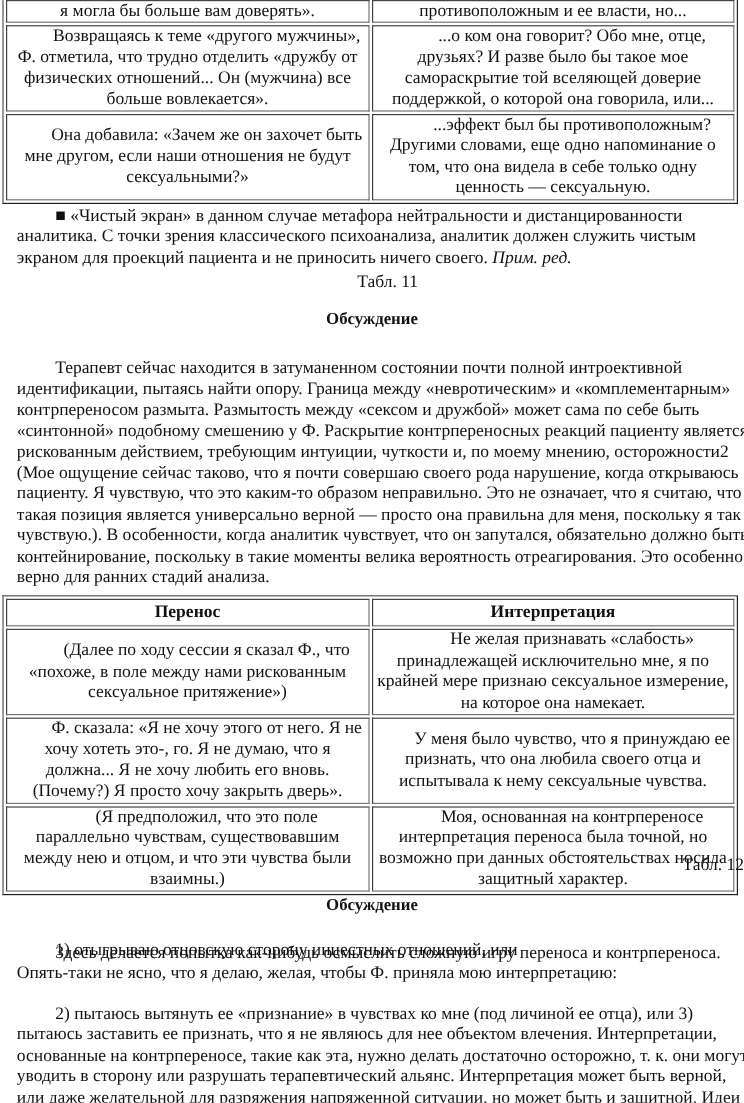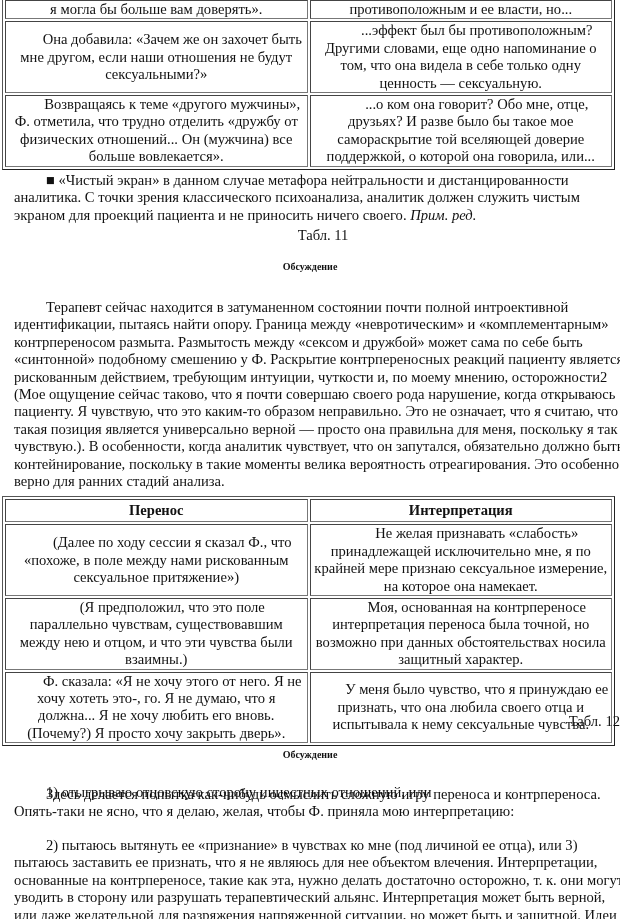--- a/index.html
+++ b/index.html
@@ -16,39 +16,39 @@
   .tbl td, .tbl th {
     border: 1px solid #777; border-top-color: #444; border-left-color: #444;
     vertical-align: middle; padding: 0 2px; text-align: center;
     font-weight: normal; width: 50%;
   }
   .tbl th { text-align: center; font-weight: bold; padding: 2px; }
   .ind { text-indent: 32px; }
   p { margin: 12px; }
   .para { position: absolute; left: 2px; width: 616px; }
   .center { position: absolute; left: 0; width: 620px; text-align: center; }
-  .small-bold { font-weight: bold; font-size: 10px; }
+  .small-bold { font-weight: bold; font-size: 14px; }
   i { font-style: italic; }
 </style>
 </head>
 <body>
 
 <table class="tbl" style="top:-3px;">
   <tbody>
       <tr>
     <td>я могла бы больше вам доверять».</td>
     <td>противоположным и ее власти, но...</td>
   </tr>
   <tr>
+    <td class="ind">Возвращаясь к теме «другого мужчины», Ф. отметила, что трудно отделить «дружбу от физических отношений... Он (мужчина) все больше вовлекается».</td>
+    <td class="ind">...о ком она говорит? Обо мне, отце, друзьях? И разве было бы такое мое самораскрытие той вселяющей доверие поддержкой, о которой она говорила, или...</td>
+  </tr>
+  <tr>
     <td class="ind">Она добавила: «Зачем же он захочет быть мне другом, если наши отношения не будут сексуальными?»</td>
     <td class="ind">...эффект был бы противоположным? Другими словами, еще одно напоминание о том, что она видела в себе только одну ценность — сексуальную.</td>
-  </tr>
-  <tr>
-    <td class="ind">Возвращаясь к теме «другого мужчины», Ф. отметила, что трудно отделить «дружбу от физических отношений... Он (мужчина) все больше вовлекается».</td>
-    <td class="ind">...о ком она говорит? Обо мне, отце, друзьях? И разве было бы такое мое самораскрытие той вселяющей доверие поддержкой, о которой она говорила, или...</td>
   </tr>
 </tbody>
   </table>
 
 <p class="para ind" style="top:160px;"><span>■</span> <span>«Чистый экран» в данном случае метафора нейтральности и дистанцированности аналитика. С точки зрения классического психоанализа, аналитик должен служить чистым экраном для проекций пациента и не приносить ничего своего. </span><i>Прим. ред.</i></p>
 
 <div class="center" style="top:227px;padding-left:13px;">Табл. 11</div>
 <div class="center small-bold" style="top:258px;">Обсуждение</div>
 
 <p class="para ind" style="top:287px;">Терапевт сейчас находится в затуманенном состоянии почти полной интроективной идентификации, пытаясь найти опору. Граница между «невротическим» и «комплементарным» контрпереносом размыта. Размытость между «сексом и дружбой» может сама по себе быть «синтонной» подобному смешению у Ф. Раскрытие контрпереносных реакций пациенту является рискованным действием, требующим интуиции, чуткости и, по моему мнению, осторожности2 (Мое ощущение сейчас таково, что я почти совершаю своего рода нарушение, когда открываюсь пациенту. Я чувствую, что это каким-то образом неправильно. Это не означает, что я считаю, что такая позиция является универсально верной — просто она правильна для меня, поскольку я так чувствую.). В особенности, когда аналитик чувствует, что он запутался, обязательно должно быть контейнирование, поскольку в такие моменты велика вероятность отреагирования. Это особенно верно для ранних стадий анализа.</p>
@@ -57,26 +57,26 @@
   <tbody>
       <tr>
     <th>Перенос</th>
     <th>Интерпретация</th>
   </tr>
   <tr>
     <td class="ind">(Далее по ходу сессии я сказал Ф., что «похоже, в поле между нами рискованным сексуальное притяжение»)</td>
     <td class="ind">Не желая признавать «слабость» принадлежащей исключительно мне, я по крайней мере признаю сексуальное измерение, на которое она намекает.</td>
   </tr>
   <tr>
+    <td class="ind">Ф. сказала: «Я не хочу этого от него. Я не хочу хотеть это-, го. Я не думаю, что я должна... Я не хочу любить его вновь. (Почему?) Я просто хочу закрыть дверь».</td>
+    <td class="ind">У меня было чувство, что я принуждаю ее признать, что она любила своего отца и испытывала к нему сексуальные чувства.</td>
+  </tr>
+  <tr>
     <td class="ind">(Я предположил, что это поле параллельно чувствам, существовавшим между нею и отцом, и что эти чувства были взаимны.)</td>
     <td class="ind">Моя, основанная на контрпереносе интерпретация переноса была точной, но возможно при данных обстоятельствах носила защитный характер.</td>
-  </tr>
-  <tr>
-    <td class="ind">Ф. сказала: «Я не хочу этого от него. Я не хочу хотеть это-, го. Я не думаю, что я должна... Я не хочу любить его вновь. (Почему?) Я просто хочу закрыть дверь».</td>
-    <td class="ind">У меня было чувство, что я принуждаю ее признать, что она любила своего отца и испытывала к нему сексуальные чувства.</td>
   </tr>
 </tbody>
   </table>
 
 <div class="center" style="top:713px;text-align:right;">Табл. 12</div>
 <div class="center small-bold" style="top:746px;">Обсуждение</div>
 
 <p class="para ind" style="top:774px;">Здесь делается попытка как-нибудь осмыслить сложную игру переноса и контрпереноса. Опять-таки не ясно, что я делаю, желая, чтобы Ф. приняла мою интерпретацию:</p>
 <p class="para ind" style="top:772px;">1) отыгрываю отцовскую сторону инцестных отношений, или</p>
 <p class="para ind" style="top:825px;">2) пытаюсь вытянуть ее «признание» в чувствах ко мне (под личиной ее отца), или 3) пытаюсь заставить ее признать, что я не являюсь для нее объектом влечения. Интерпретации, основанные на контрпереносе, такие как эта, нужно делать достаточно осторожно, т. к. они могут уводить в сторону или разрушать терапевтический альянс. Интерпретация может быть верной, или даже желательной для разряжения напряженной ситуации, но может быть и защитной. Идеи Плаута о «воплощении» архетипа и Шварц-Саланта о «принесении в жертву» интерпретаций в данном случае могут сыграть</p>

